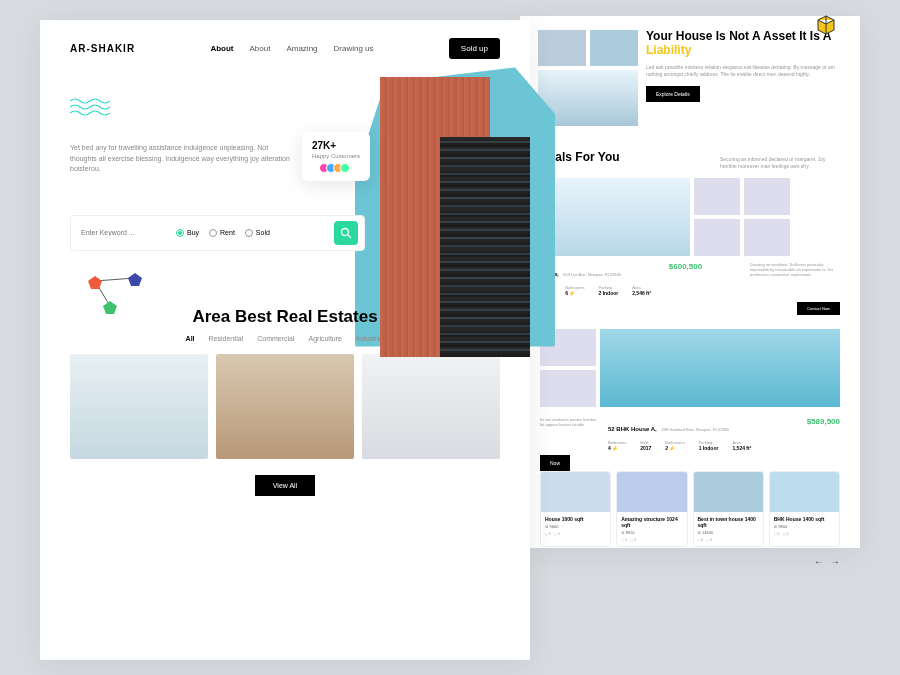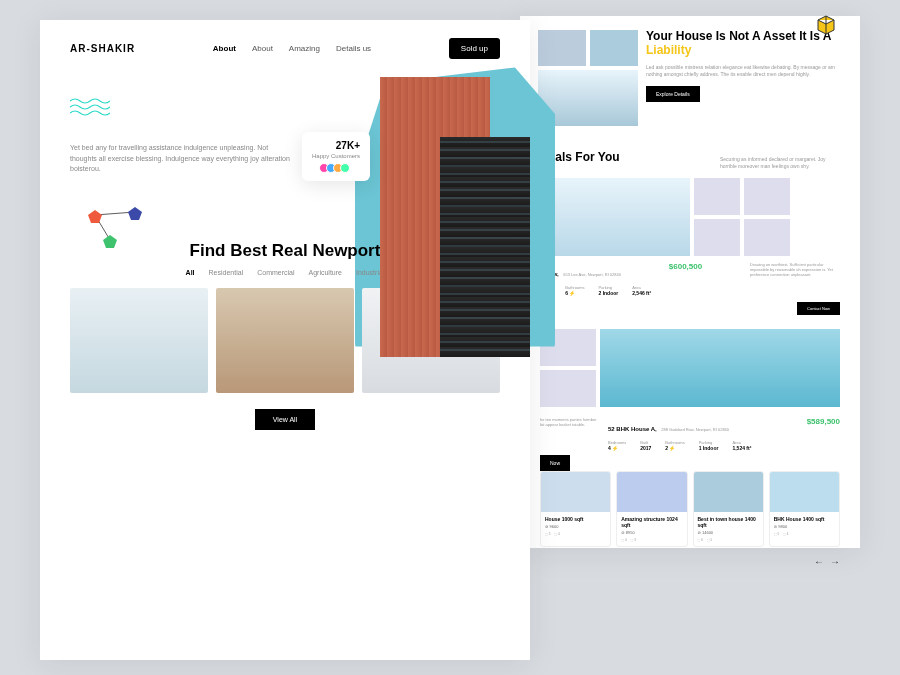--- a/index.html
+++ b/index.html
@@ -13,21 +13,21 @@
 .nav{display:flex;gap:16px}
 .nav a{font-size:8px;text-decoration:none;color:#555}
 .nav a.active{font-weight:700;color:#000}
 .signup{background:#000;color:#fff;font-size:8px;padding:6px 12px;border:none;border-radius:3px;cursor:pointer}
 
 .hero{padding:10px 30px;position:relative}
 .wave{margin-bottom:20px;margin-top:10px}
 .hero-title{font-size:22px;font-weight:700;line-height:1.2;color:#1a1a1a;max-width:240px}
 .hero-sub{font-size:7px;color:#888;line-height:1.5;max-width:220px;margin-top:14px}
 .building{position:absolute;right:-10px;top:-40px;width:180px;height:320px}
-.badge{position:absolute;right:160px;top:55px;background:#fff;padding:8px 10px;border-radius:6px;box-shadow:0 4px 20px rgba(0,0,0,0.1);text-align:right;z-index:3}
+.badge{position:absolute;right:160px;top:55px;background:#fff;padding:8px 10px;border-radius:6px;box-shadow:0 4px 20px rgba(0,0,0,0.1);text-align:left;z-index:3}
 .badge-num{font-size:10px;font-weight:700}
 .badge-txt{font-size:6px;color:#888;margin-top:2px}
 .badge-avatars{display:flex;justify-content:center;margin-top:4px}
 .avatar{width:10px;height:10px;border-radius:50%;margin-left:-3px;border:1px solid #fff}
 
 .search{display:flex;align-items:center;margin:30px 30px 0;border:1px solid #eee;border-radius:4px;padding:5px 6px;max-width:295px;position:relative;z-index:3;background:#fff}
 .search input{border:none;font-size:7px;padding:4px;flex:0 0 80px;outline:none}
 .radios{display:flex;gap:10px;font-size:7px;align-items:center}
 .radio{display:flex;align-items:center;gap:3px;cursor:pointer}
 .radio-c{width:8px;height:8px;border-radius:50%;border:1px solid #999}
@@ -103,21 +103,21 @@
 </head>
 <body>
 
 <div class="page page-left">
   <div class="header">
     <div class="logo">AR-SHAKIR</div>
     <nav class="nav">
       <a href="#" class="active">About</a>
       <a href="#">About</a>
       <a href="#">Amazing</a>
-      <a href="#">Details us</a>
+      <a href="#">Drawing us</a>
     </nav>
     <button class="signup">Sold up</button>
   </div>
 
   <div class="hero">
     <div class="wave">
       <svg width="40" height="22">
           <path d="M0 4 Q5 0 10 4 T20 4 T30 4 T40 4 M0 10 Q5 6 10 10 T20 10 T30 10 T40 10 M0 16 Q5 12 10 16 T20 16 T30 16 T40 16" stroke="#2bd9c9" stroke-width="1.2" fill="none"></path>
         </svg>
     </div>
@@ -134,32 +134,55 @@
       <div class="badge-txt">Happy Customers</div>
       <div class="badge-avatars">
         <div class="avatar" style="background:#f4a"></div>
         <div class="avatar" style="background:#4af"></div>
         <div class="avatar" style="background:#fa4"></div>
         <div class="avatar" style="background:#4fa"></div>
       </div>
     </div>
   </div>
 
+  <div class="search">
+    <input placeholder="Enter Keyword ..." style="">
+    <div class="radios">
+      <div class="radio selected">
+          <span class="radio-c"></span>
+          <span>Buy</span>
+        </div>
+      <div class="radio">
+          <span class="radio-c"></span>
+          <span>Rent</span>
+        </div>
+      <div class="radio">
+          <span class="radio-c"></span>
+          <span>Sold</span>
+        </div>
+    </div>
+    <div class="search-btn">
+      <svg width="12" height="12">
+          <circle cx="5" cy="5" r="3.5" stroke="#fff" stroke-width="1.3" fill="none"></circle>
+          <line x1="8" y1="8" x2="11" y2="11" stroke="#fff" stroke-width="1.3"></line>
+        </svg>
+    </div>
+  </div>
 
   <div class="shapes">
     <svg width="70" height="45">
       <line x1="15" y1="10" x2="55" y2="7" stroke="#333" stroke-width="0.8"></line>
       <line x1="15" y1="10" x2="30" y2="35" stroke="#333" stroke-width="0.8"></line>
       <polygon points="15,5 22,10 19,18 11,18 8,10" fill="#f05a3c"></polygon>
       <polygon points="55,2 62,7 59,15 51,15 48,7" fill="#3b4aa8"></polygon>
       <polygon points="30,30 37,35 34,43 26,43 23,35" fill="#3ec26e"></polygon>
     </svg>
   </div>
 
-  <h2 class="section-title">Find Best Real Newport</h2>
+  <h2 class="section-title">Area Best Real Estates</h2>
   <div class="tabs">
     <span class="active">All</span>
     <span>Residential</span>
     <span>Commercial</span>
     <span>Agriculture</span>
     <span>Industrial</span>
   </div>
   <div class="est-grid">
     <div class="est-card" style="background:linear-gradient(#e8f0f4,#c5d8e0)"></div>
     <div class="est-card" style="background:linear-gradient(#d8c8b0,#b89878)"></div>

